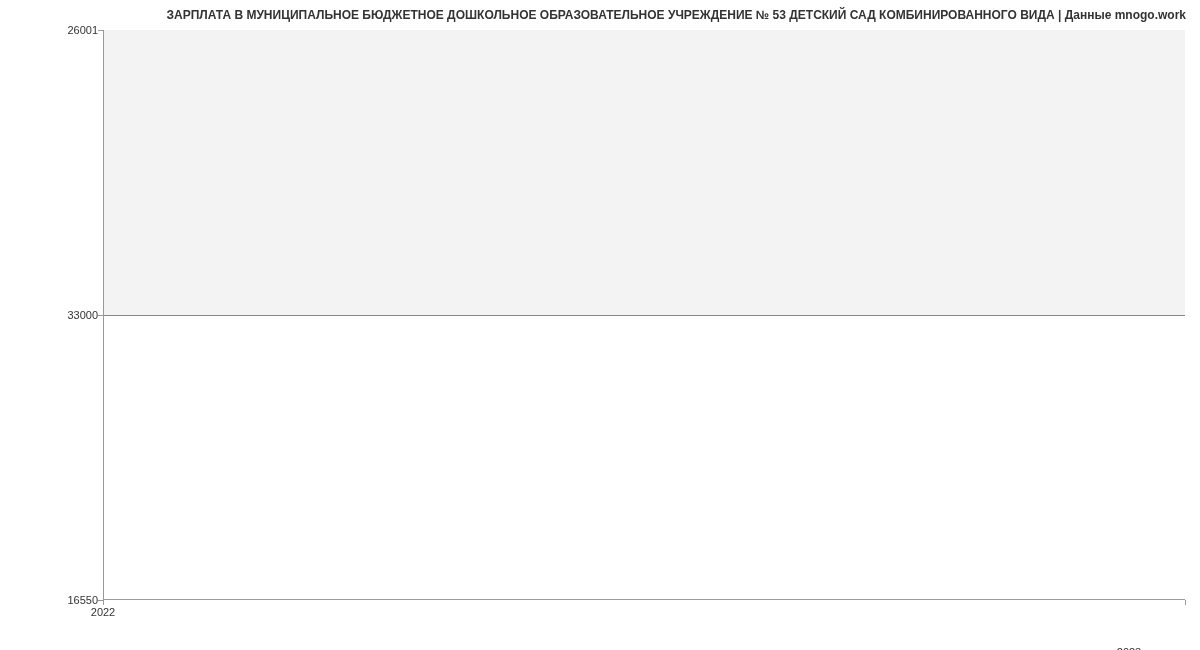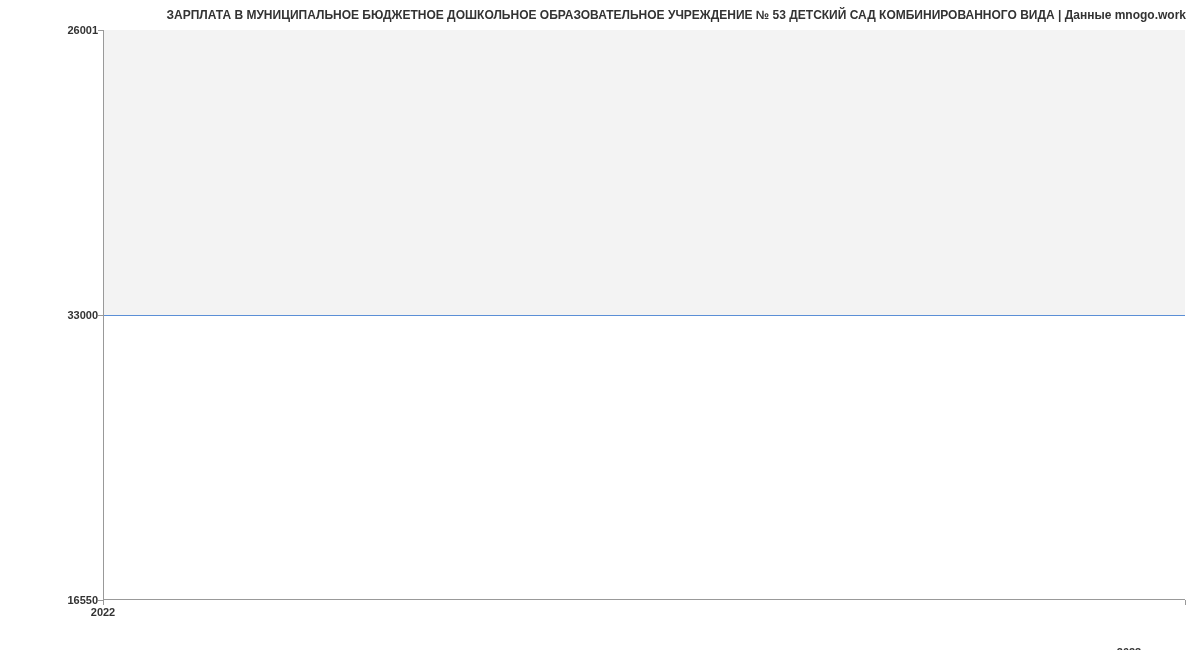--- a/index.html
+++ b/index.html
@@ -1,15 +1,15 @@
 <!DOCTYPE html>
 <html><head>
   <meta charset="utf-8">
   <style>
-    * { margin: 0; padding: 0; box-sizing: border-box; font-weight: bold; }
+    * { margin: 0; padding: 0; box-sizing: border-box; }
     body {
       font-family: Verdana, Geneva, sans-serif;
       background: #ffffff;
       width: 1200px;
       height: 650px;
       position: relative;
     }
     .title {
       position: absolute;
       top: 8px;

